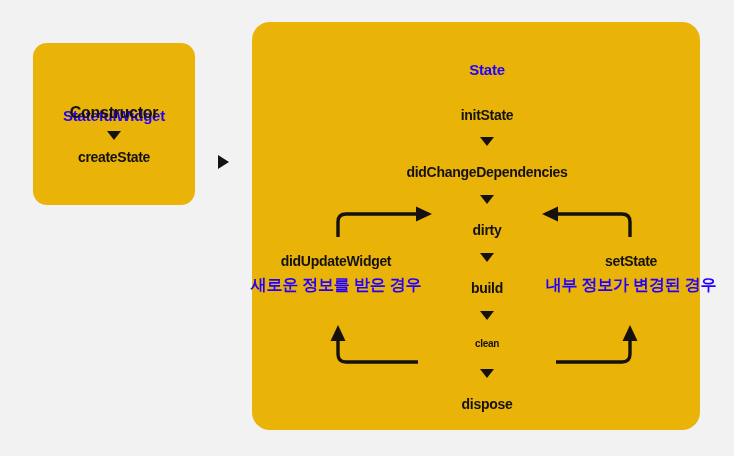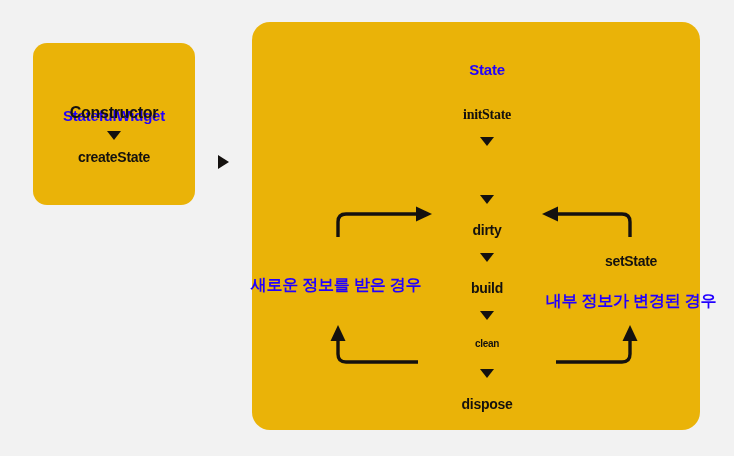--- a/index.html
+++ b/index.html
@@ -125,47 +125,49 @@
 
     <div class="node-label" style="left:81px; top:106px; font-size:14px;">createState</div>
   </div>
 
   <div id="flow-arrow-between-panels"></div>
 
   <div class="panel" id="panel-state">
 
     <div class="heading-blue" style="left:235px; top:39px; font-size:15px;">State</div>
 
-    <div class="node-label" style="left:235px; top:85px; font-size:14px;font-family:Liberation Serif, serif;">initState</div>
+    <div class="node-label" style="left:235px; top:85px; font-size:14px;">initState</div>
 
     <div class="caret-down" style="left:235px; top:115px;"></div>
 
+    <div class="node-label" style="left:235px; top:142px; font-size:14px;">didChangeDependencies</div>
 
     <div class="caret-down" style="left:235px; top:173px;"></div>
 
     <div class="node-label" style="left:235px; top:200px; font-size:14px;">dirty</div>
 
     <div class="caret-down" style="left:235px; top:231px;"></div>
 
     <div class="node-label" style="left:235px; top:258px; font-size:14px;">build</div>
 
     <div class="caret-down" style="left:235px; top:289px;"></div>
 
     <div class="node-label" style="left:235px; top:316px; font-size:10px;">clean</div>
 
     <div class="caret-down" style="left:235px; top:347px;"></div>
 
     <div class="node-label" style="left:235px; top:374px; font-size:14px;text-align:center;">dispose</div>
 
+    <div class="node-label" style="left:84px; top:231px; font-size:14px;">didUpdateWidget</div>
 
     <div class="sub-note" style="left:84px; top:253px;">새로운 정보를 받은 경우</div>
 
     <div class="node-label" style="left:379px; top:231px; font-size:14px;">setState</div>
 
-    <div class="sub-note" style="left:379px; top:269px;">내부 정보가 변경된 경우</div>
+    <div class="sub-note" style="left:379px; top:253px;">내부 정보가 변경된 경우</div>
   </div>
 
   <svg id="loop-arrows" viewBox="0 0 448 408">
 
     <g>
       <path d="M 86 215 L 86 200 Q 86 192 94 192 L 165 192" fill="none" stroke="#14110f" stroke-width="3.4" stroke-linecap="butt"></path>
       <polygon points="180,192 164,184.5 164,199.5" fill="#14110f"></polygon>
     </g>
 
     <g>

